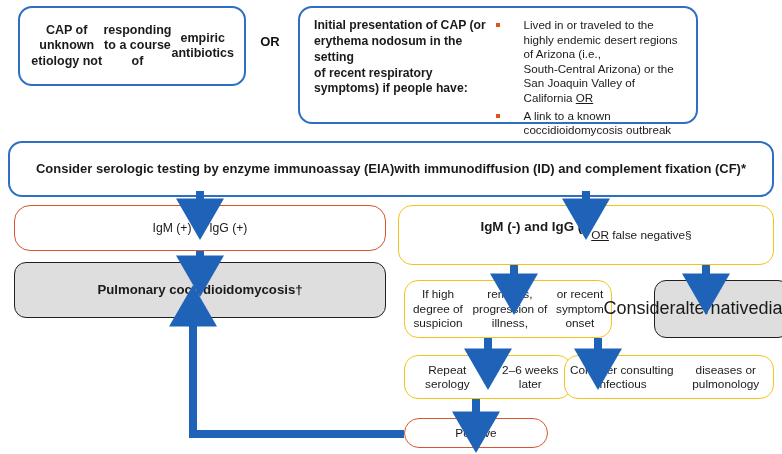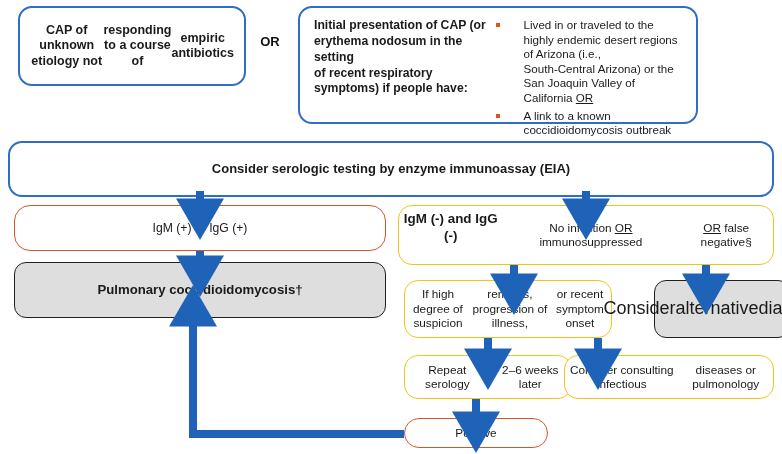--- a/index.html
+++ b/index.html
@@ -120,33 +120,33 @@
         <span>South-Central Arizona) or the San Joaquin Valley of California </span><span class="u">OR</span>
       </li>
       <li>
         <span>A link to a known coccidioidomycosis outbreak</span>
       </li>
     </ul>
   </div>
 
   <div class="box blue" id="box-serologic">
     <span>Consider serologic testing by enzyme immunoassay (EIA)</span>
+    <span>with immunodiffusion (ID) and complement fixation (CF)*</span>
   </div>
 
   <div class="box red" id="box-igm-pos">
     <span>IgM (+) or IgG (+)</span>
   </div>
 
   <div class="box gray" id="box-pulmonary">
     <span>Pulmonary coccidioidomycosis†</span>
   </div>
 
   <div class="box yellow" id="box-igm-neg">
     <span class="t1">IgM (-) and IgG (-)</span>
-    <span><span>No infection </span><span class="u">OR</span><span> immunosuppressed</span></span>
     <span><span class="u">OR</span><span> false negative§</span></span>
   </div>
 
   <div class="box yellow" id="box-suspicion">
     <span>If high degree of suspicion</span>
     <span>remains, progression of illness,</span>
     <span>or recent symptom onset</span>
   </div>
 
   <div class="box gray" id="box-alternative">

